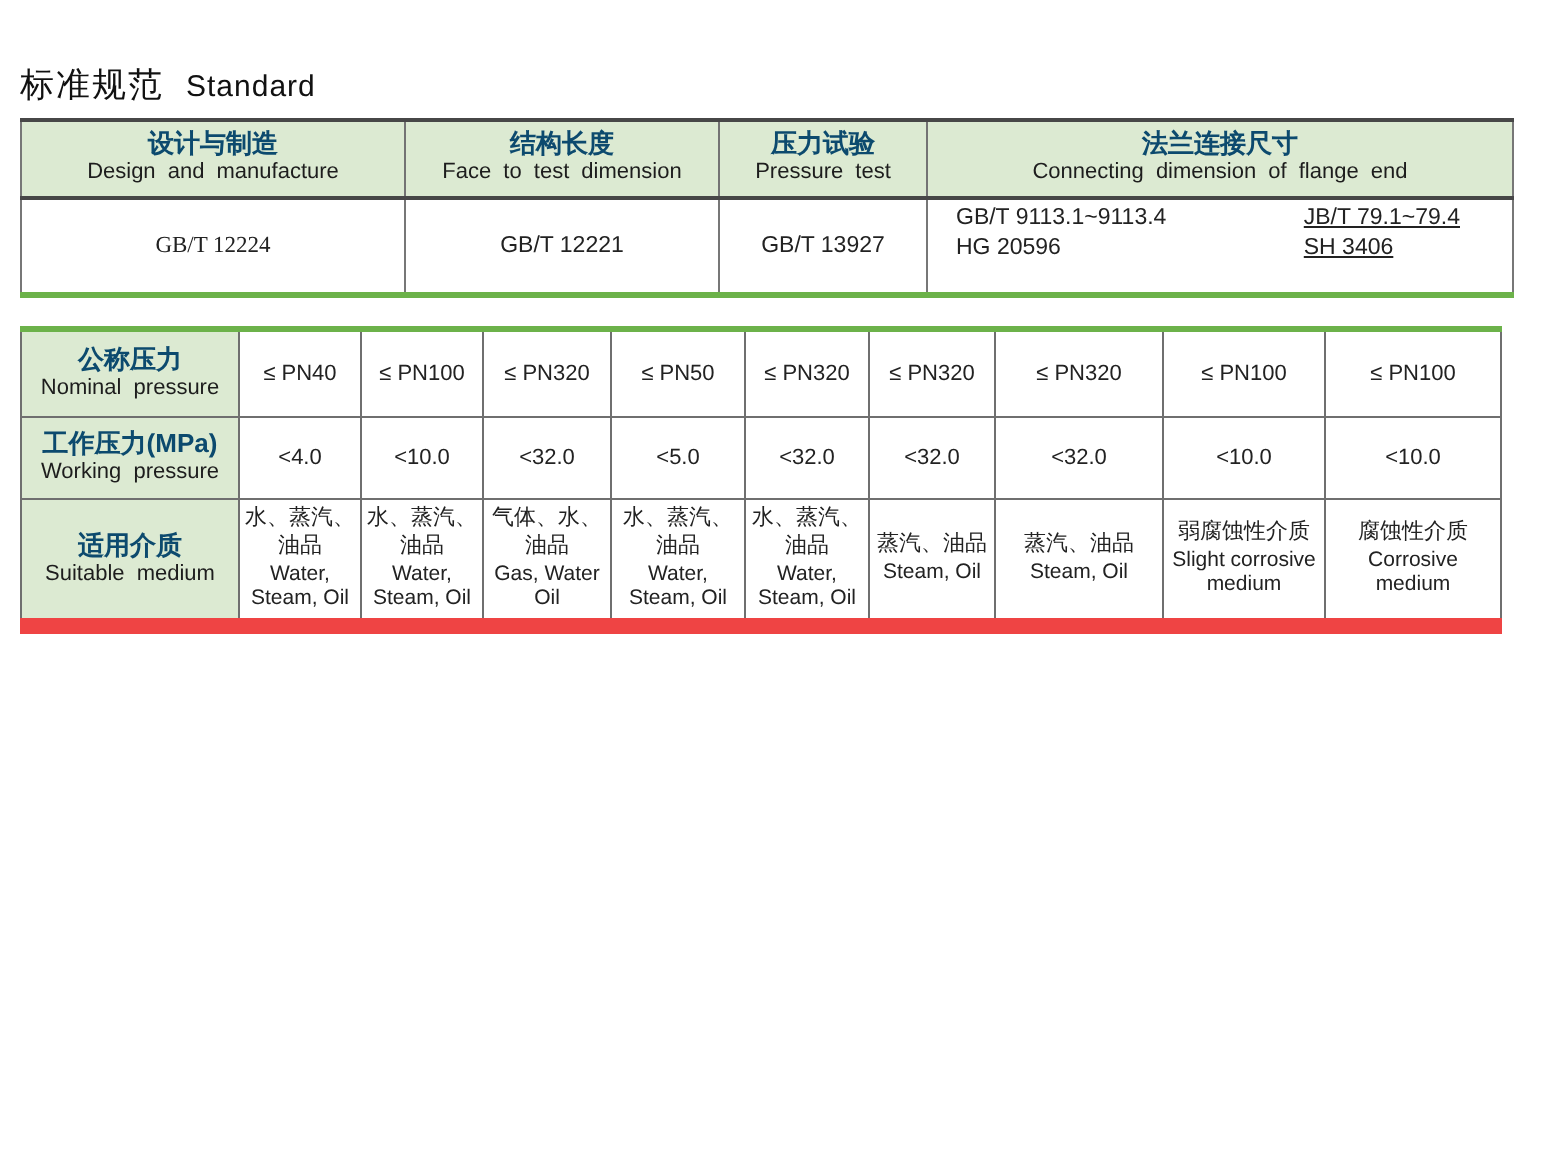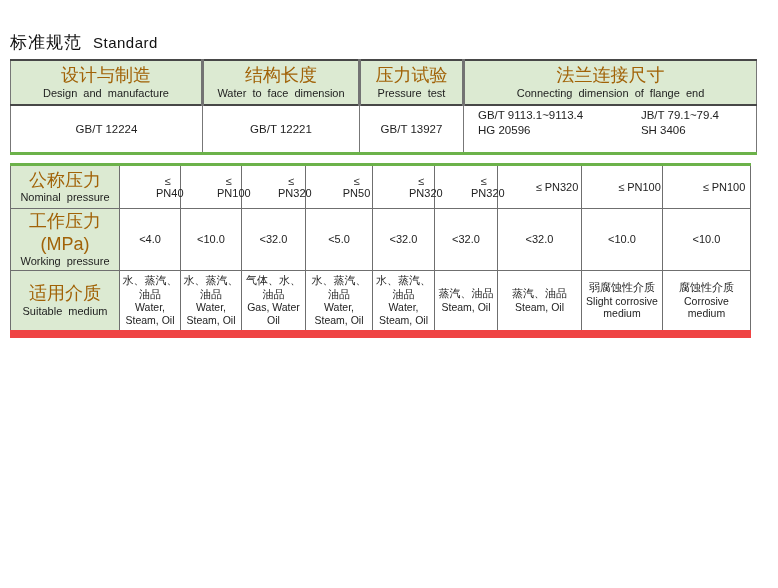--- a/index.html
+++ b/index.html
@@ -36,46 +36,46 @@
     border-collapse: collapse;
     table-layout: fixed;
     border-top: 2px solid #474747;
     border-bottom: 3px solid #6CB24A;
     border-left: 1px solid #777;
     border-right: 1px solid #777;
   }
   .std-table th {
     background: #DCEAD2;
     border-bottom: 2px solid #474747;
-    border-left: 3px solid #737373;
+    border-left: 1px solid #737373;
     padding: 3px 2px 4px 2px;
     font-weight: normal;
     vertical-align: middle;
   }
   .std-table th:first-child { border-left: none; }
   .std-table td {
     border-left: 1px solid #777;
     height: 28px;
     text-align: center;
     vertical-align: middle;
     font-size: 11.5px;
     color: #222;
   }
-  .std-table td:first-child { border-left: none; }
-  .hdr-zh { display: block; font-size: 18px; font-weight: normal; color: #a16207; line-height: 1.25; }
+  .std-table td:first-child { border-left: none; font-family: Liberation Serif, serif; }
+  .hdr-zh { display: block; font-size: 13px; font-weight: bold; color: #0c4a6e; line-height: 1.25; }
   .hdr-en { display: block; font-size: 11px; color: #1d1d1d; line-height: 1.25; word-spacing: 3px; }
   .flange-cell { padding: 2px 10px 14px 14px; }
   .flange-wrap { display: flex; justify-content: space-between; align-items: center; }
   .flange-block {
     white-space: pre-line;
     text-align: left;
     font-size: 11.5px;
     line-height: 1.3;
   }
-  .flange-block.right { margin-right: 27px; }
+  .flange-block.right { margin-right: 16px; text-decoration: underline; }
 
   
   .spec-table {
     position: absolute;
     left: 10px;
     top: 163px;
     width: 740px;
     border-collapse: collapse;
     table-layout: fixed;
     border-top: 3px solid #6CB24A;
@@ -85,21 +85,21 @@
     border: 1px solid #6f6f6f;
     text-align: center;
     vertical-align: middle;
     padding: 1px 1px;
   }
   .spec-table th {
     background: #DCEAD2;
     font-weight: normal;
   }
   .spec-table td { font-size: 11px; color: #222; }
-  .row-pn td { height: 40px; padding-left: 36px; }
+  .row-pn td { height: 40px; }
   .row-wp td { height: 38px; }
   .row-med td { height: 57px; }
   .row-temp td { height: 41px; }
   .med-zh { display: block; font-size: 11px; line-height: 1.25; }
   .med-en { display: block; font-size: 10.5px; line-height: 1.2; }
 </style>
 </head>
 <body>
 
 <div class="canvas">
@@ -117,21 +117,21 @@
         <col style="width:293px">
     </colgroup>
     <tbody>
         <tr>
       <th>
         <span class="hdr-zh">设计与制造</span>
         <span class="hdr-en">Design and manufacture</span>
       </th>
       <th>
         <span class="hdr-zh">结构长度</span>
-        <span class="hdr-en">Water to face dimension</span>
+        <span class="hdr-en">Face to test dimension</span>
       </th>
       <th>
         <span class="hdr-zh">压力试验</span>
         <span class="hdr-en">Pressure test</span>
       </th>
       <th>
         <span class="hdr-zh">法兰连接尺寸</span>
         <span class="hdr-en">Connecting dimension of flange end</span>
       </th>
     </tr>

